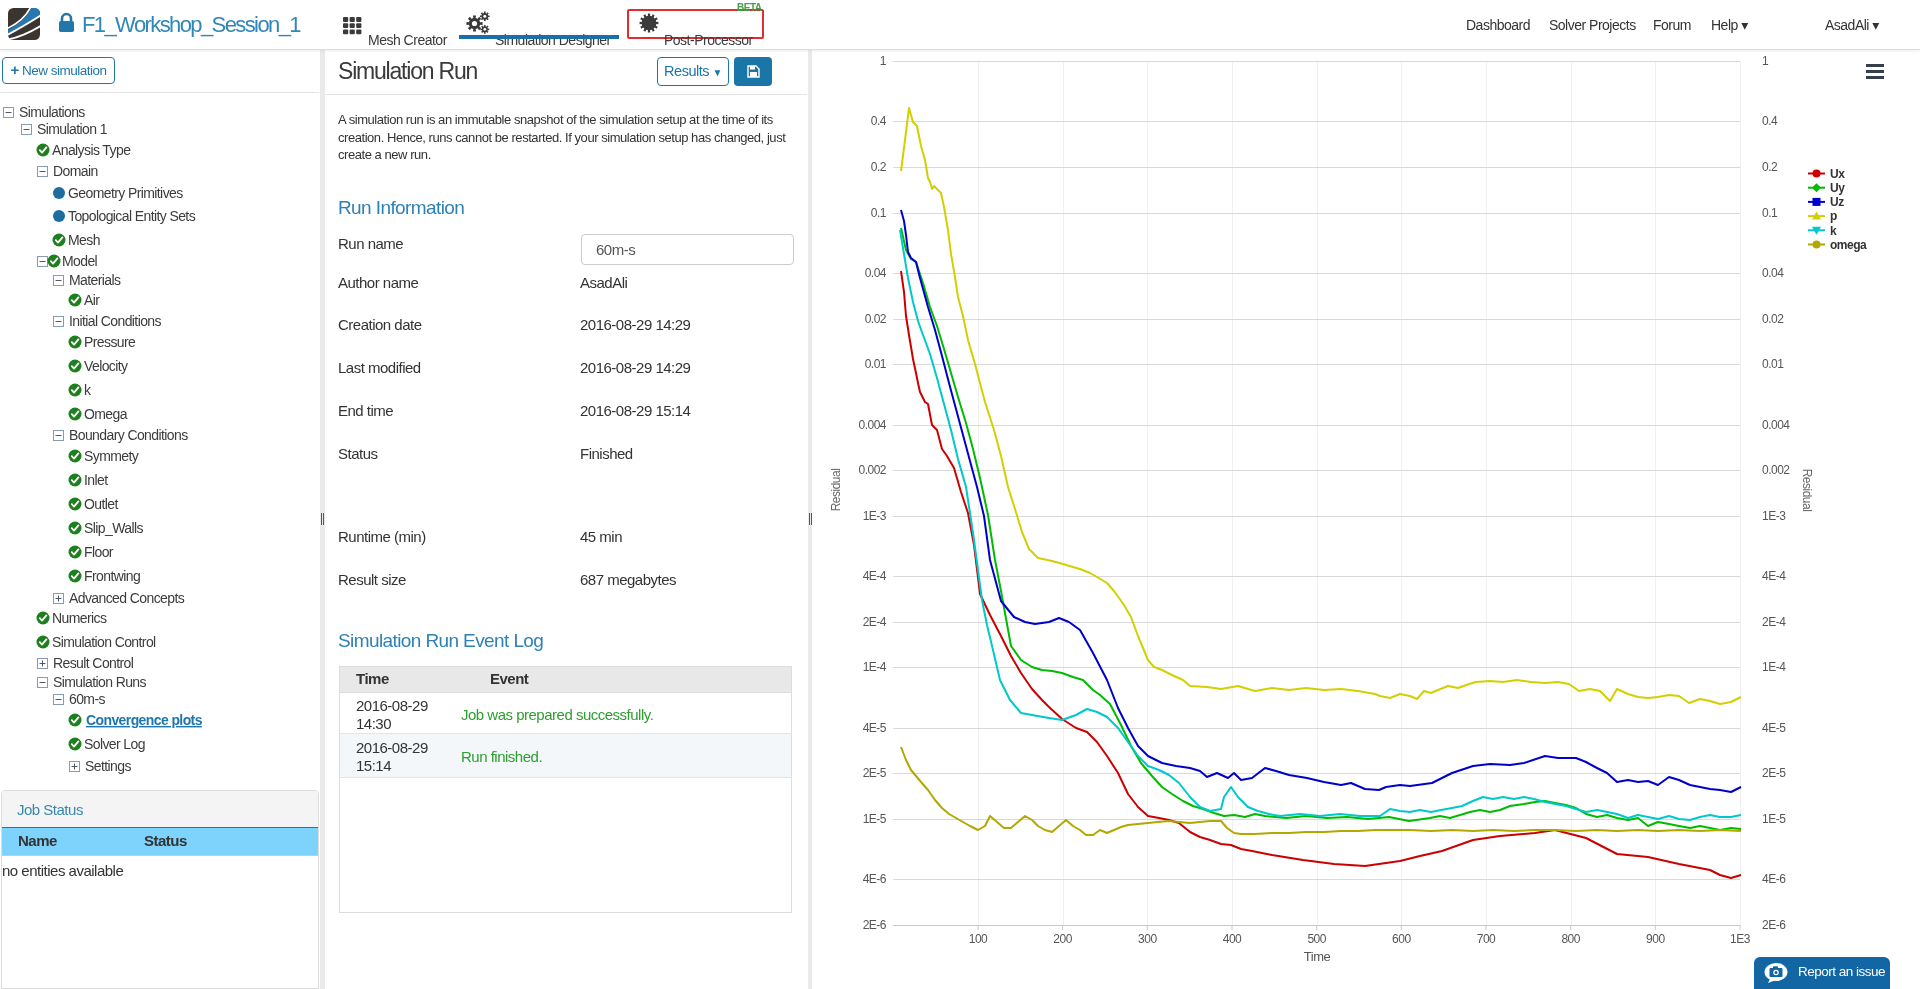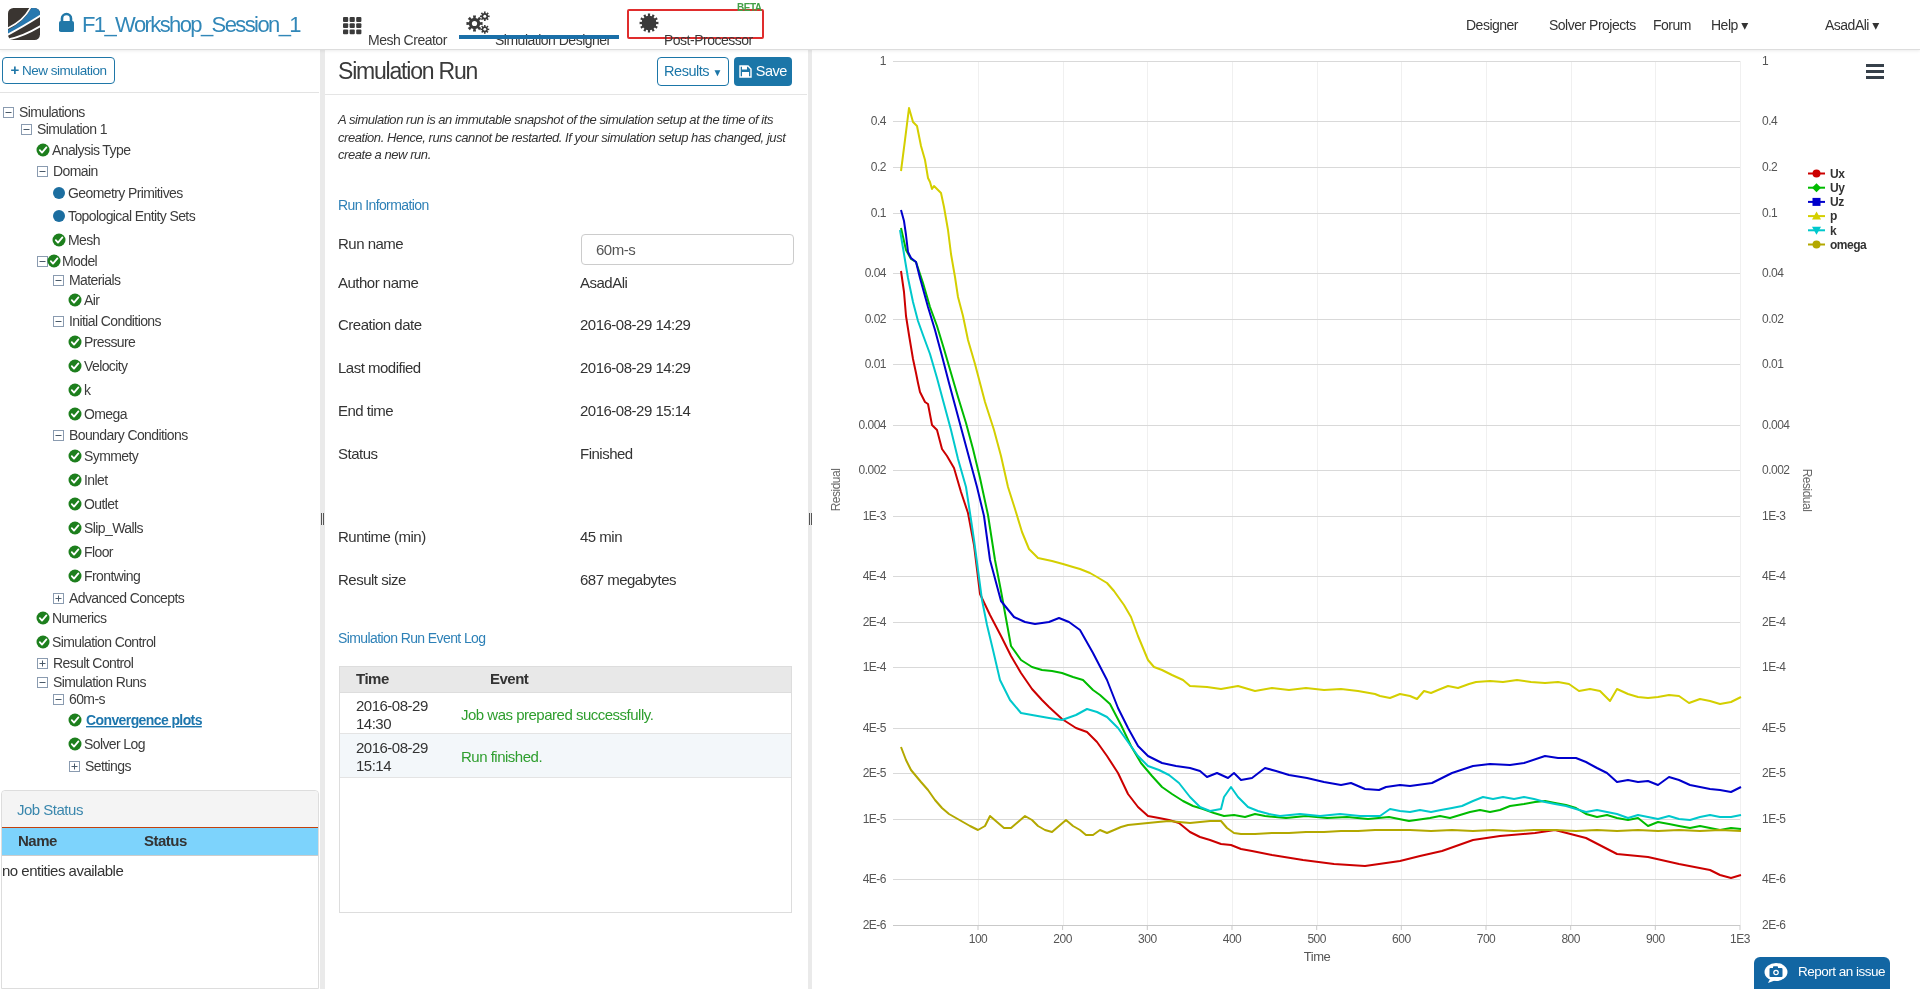--- a/index.html
+++ b/index.html
@@ -16,24 +16,24 @@
 .handle { position:absolute; top:513px; width:5px; height:12px; }
 .handle span { display:inline-block; width:1px; height:12px; background:#555; margin-left:1px; vertical-align:top; }
 #midpanel { position:absolute; left:325px; top:50px; width:482px; height:939px; background:#fff; }
 #chartpanel { position:absolute; left:812px; top:50px; width:1108px; height:939px; background:#fff; }
 #jobpanel { position:absolute; left:1px; top:740px; width:318px; height:199px; border:1px solid #ddd; border-radius:4px 4px 0 0; background:#fff; }
 #jobhead { height:37px; background:#f4f4f4; border-bottom:1px solid #c2410c; border-radius:4px 4px 0 0; font-size:15px; color:#3a87ad; line-height:37px; padding-left:15px; }
 #jobthead { position:relative; height:28px; background:#7dd3fc; border-bottom:1px solid #ccc; }
 #jobthead span { font-size:15px; font-weight:bold; color:#333; position:absolute; top:4px; }
 h2.simrun { position:absolute; left:13px; top:8px; font-size:23px; letter-spacing:-1.2px; font-weight:normal; color:#3a3a3a; }
 .btn-results { position:absolute; left:332px; top:7px; width:72px; height:29px; border:1.5px solid #1b76a8; border-radius:4px; background:#fff; color:#1b76a8; font-size:14.5px; text-align:center; line-height:26px; }
-.btn-save { position:absolute; left:409px; top:7px; width:58px; height:29px; border-radius:4px; background:#1b76a8; color:#fff; font-size:14.5px; text-align:center; line-height:29px; }
+.btn-save { position:absolute; left:409px; top:7px; width:38px; height:29px; border-radius:4px; background:#1b76a8; color:#fff; font-size:14.5px; text-align:center; line-height:29px; }
 #headrule { position:absolute; left:0; top:44px; width:482px; height:1px; background:#e5e5e5; }
-.para { position:absolute; left:13px; top:61px; width:460px; font-size:13px; letter-spacing:-0.45px; font-style:italic; color:#333; line-height:17.5px; }
-.secthead { position:absolute; left:13px; font-size:14px; letter-spacing:-0.6px; color:#2e81b7; }
+.para { position:absolute; left:13px; top:61px; width:460px; font-size:13px; letter-spacing:-0.45px; color:#333; line-height:17.5px; }
+.secthead { position:absolute; left:13px; font-size:19px; letter-spacing:-0.6px; color:#2e81b7; }
 .flabel { position:absolute; left:13px; font-size:15px; color:#333; }
 .fvalue { position:absolute; left:255px; font-size:15px; color:#333; }
 #runinput { position:absolute; left:256px; top:184px; width:213px; height:31px; border:1px solid #ccc; border-radius:4px; font-size:15px; color:#555; padding-left:14px; line-height:29px; background:#fff; }
 #progress { position:absolute; left:13px; top:438px; width:455px; height:20px; background:#5cb85c; border-radius:4px; color:#fff; font-size:12px; text-align:center; line-height:20px; }
 #evtable { position:absolute; left:14px; top:616px; width:453px; height:247px; border:1px solid #ddd; }
 #evtable .thead { height:26px; background:#e8e8e8; border-bottom:1px solid #ddd; }
 #evtable .thead span { font-weight:bold; font-size:15px; color:#333; position:absolute; top:3px; }
 .evrow { position:relative; width:100%; border-bottom:1px solid #e4e4e4; }
 .evtime { position:absolute; left:16px; font-size:15px; color:#333; line-height:18px; }
 .evmsg { position:absolute; left:121px; font-size:15px; color:#2e9e2e; }
@@ -82,21 +82,21 @@
       <circle cx="19.8" cy="18.3" r="1.4" fill="#fff"></circle>
     </svg>
 <div class="navtab" style="left:495px">Simulation Designer</div>
 <div class="abs" style="left:459px;top:35px;width:160px;height:3.5px;background:#1a6fa8"></div>
 <div class="abs" style="left:627px;top:9px;width:137px;height:30px;border:2px solid #e02d2d;border-radius:2px"></div>
 <div class="abs" style="left:737px;top:2px;font-size:10px;font-weight:bold;color:#43a047">BETA</div>
 <svg class="abs" style="left:639px;top:13px" width="20" height="20" viewBox="0 0 20 20">
       <path d="M19.43,8.81 L19.43,11.19 L17.34,11.01 L16.86,12.80 L18.76,13.68 L17.57,15.74 L15.86,14.54 L14.54,15.86 L15.74,17.57 L13.68,18.76 L12.80,16.86 L11.01,17.34 L11.19,19.43 L8.81,19.43 L8.99,17.34 L7.20,16.86 L6.32,18.76 L4.26,17.57 L5.46,15.86 L4.14,14.54 L2.43,15.74 L1.24,13.68 L3.14,12.80 L2.66,11.01 L0.57,11.19 L0.57,8.81 L2.66,8.99 L3.14,7.20 L1.24,6.32 L2.43,4.26 L4.14,5.46 L5.46,4.14 L4.26,2.43 L6.32,1.24 L7.20,3.14 L8.99,2.66 L8.81,0.57 L11.19,0.57 L11.01,2.66 L12.80,3.14 L13.68,1.24 L15.74,2.43 L14.54,4.14 L15.86,5.46 L17.57,4.26 L18.76,6.32 L16.86,7.20 L17.34,8.99 Z" fill="#3a3a3a"></path>
     </svg>
 <div class="navtab" style="left:664px">Post-Processor</div>
-<div class="navlink" style="left:1466px">Designer</div>
+<div class="navlink" style="left:1466px">Dashboard</div>
 <div class="navlink" style="left:1549px">Solver Projects</div>
 <div class="navlink" style="left:1653px">Forum</div>
 <div class="navlink" style="left:1711px">Help ▾</div>
 <div class="navlink" style="left:1825px">AsadAli ▾</div>
 </div>
 <div id="leftpanel">
 <div id="newsim"><b style="font-size:15px">+</b> New simulation</div>
 <div id="toolbar-line"></div>
 <svg width="320" height="690" viewBox="0 100 320 690" style="position:absolute;left:0;top:50px">
 <rect x="3.5" y="107.5" width="10" height="10" fill="#fff" stroke="#8a9bb0"></rect>

